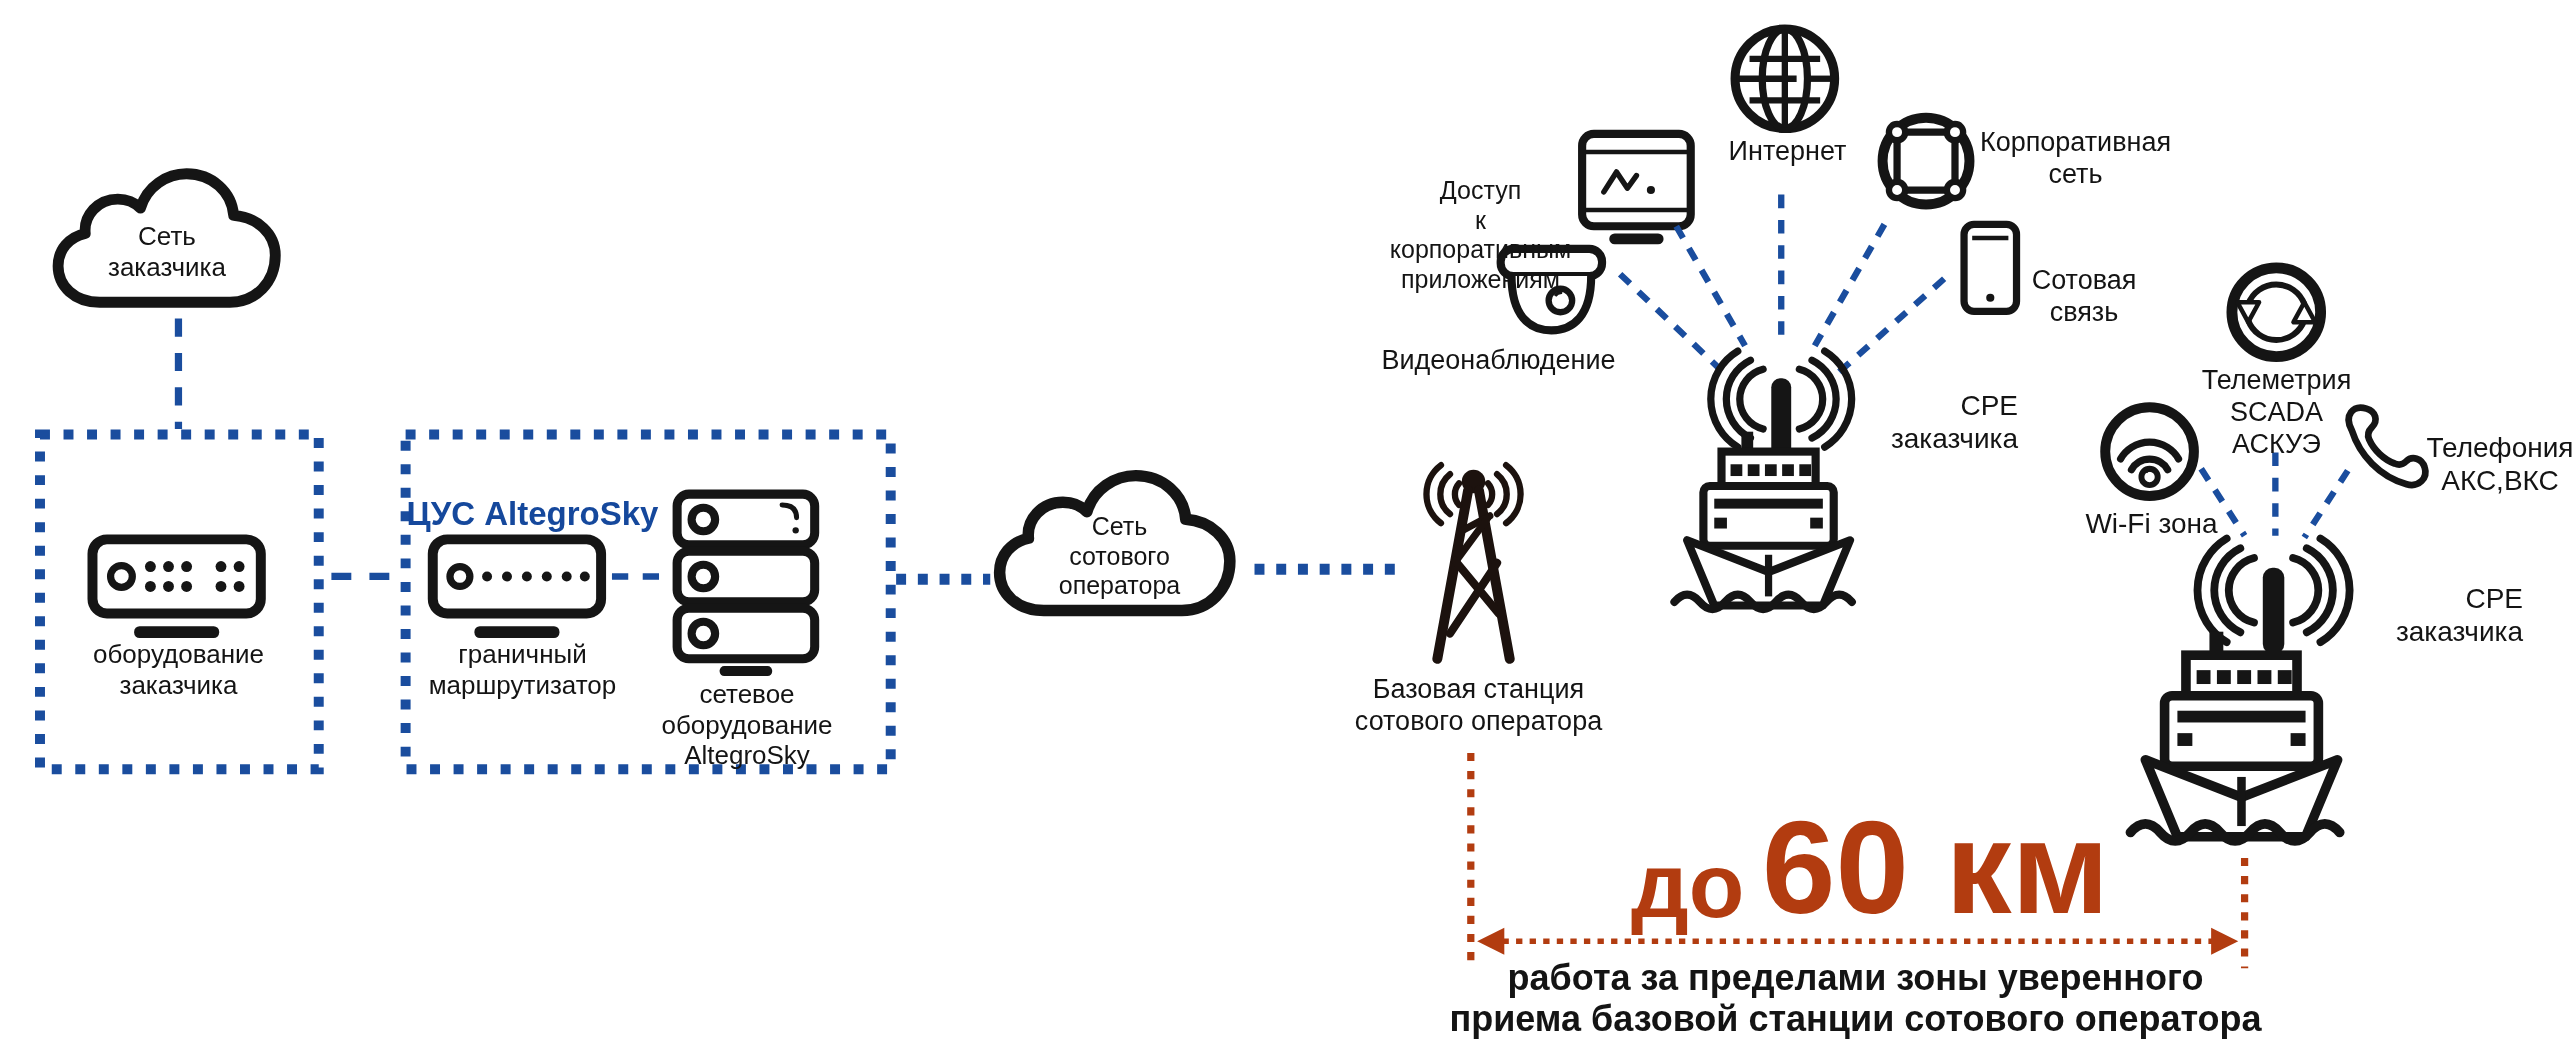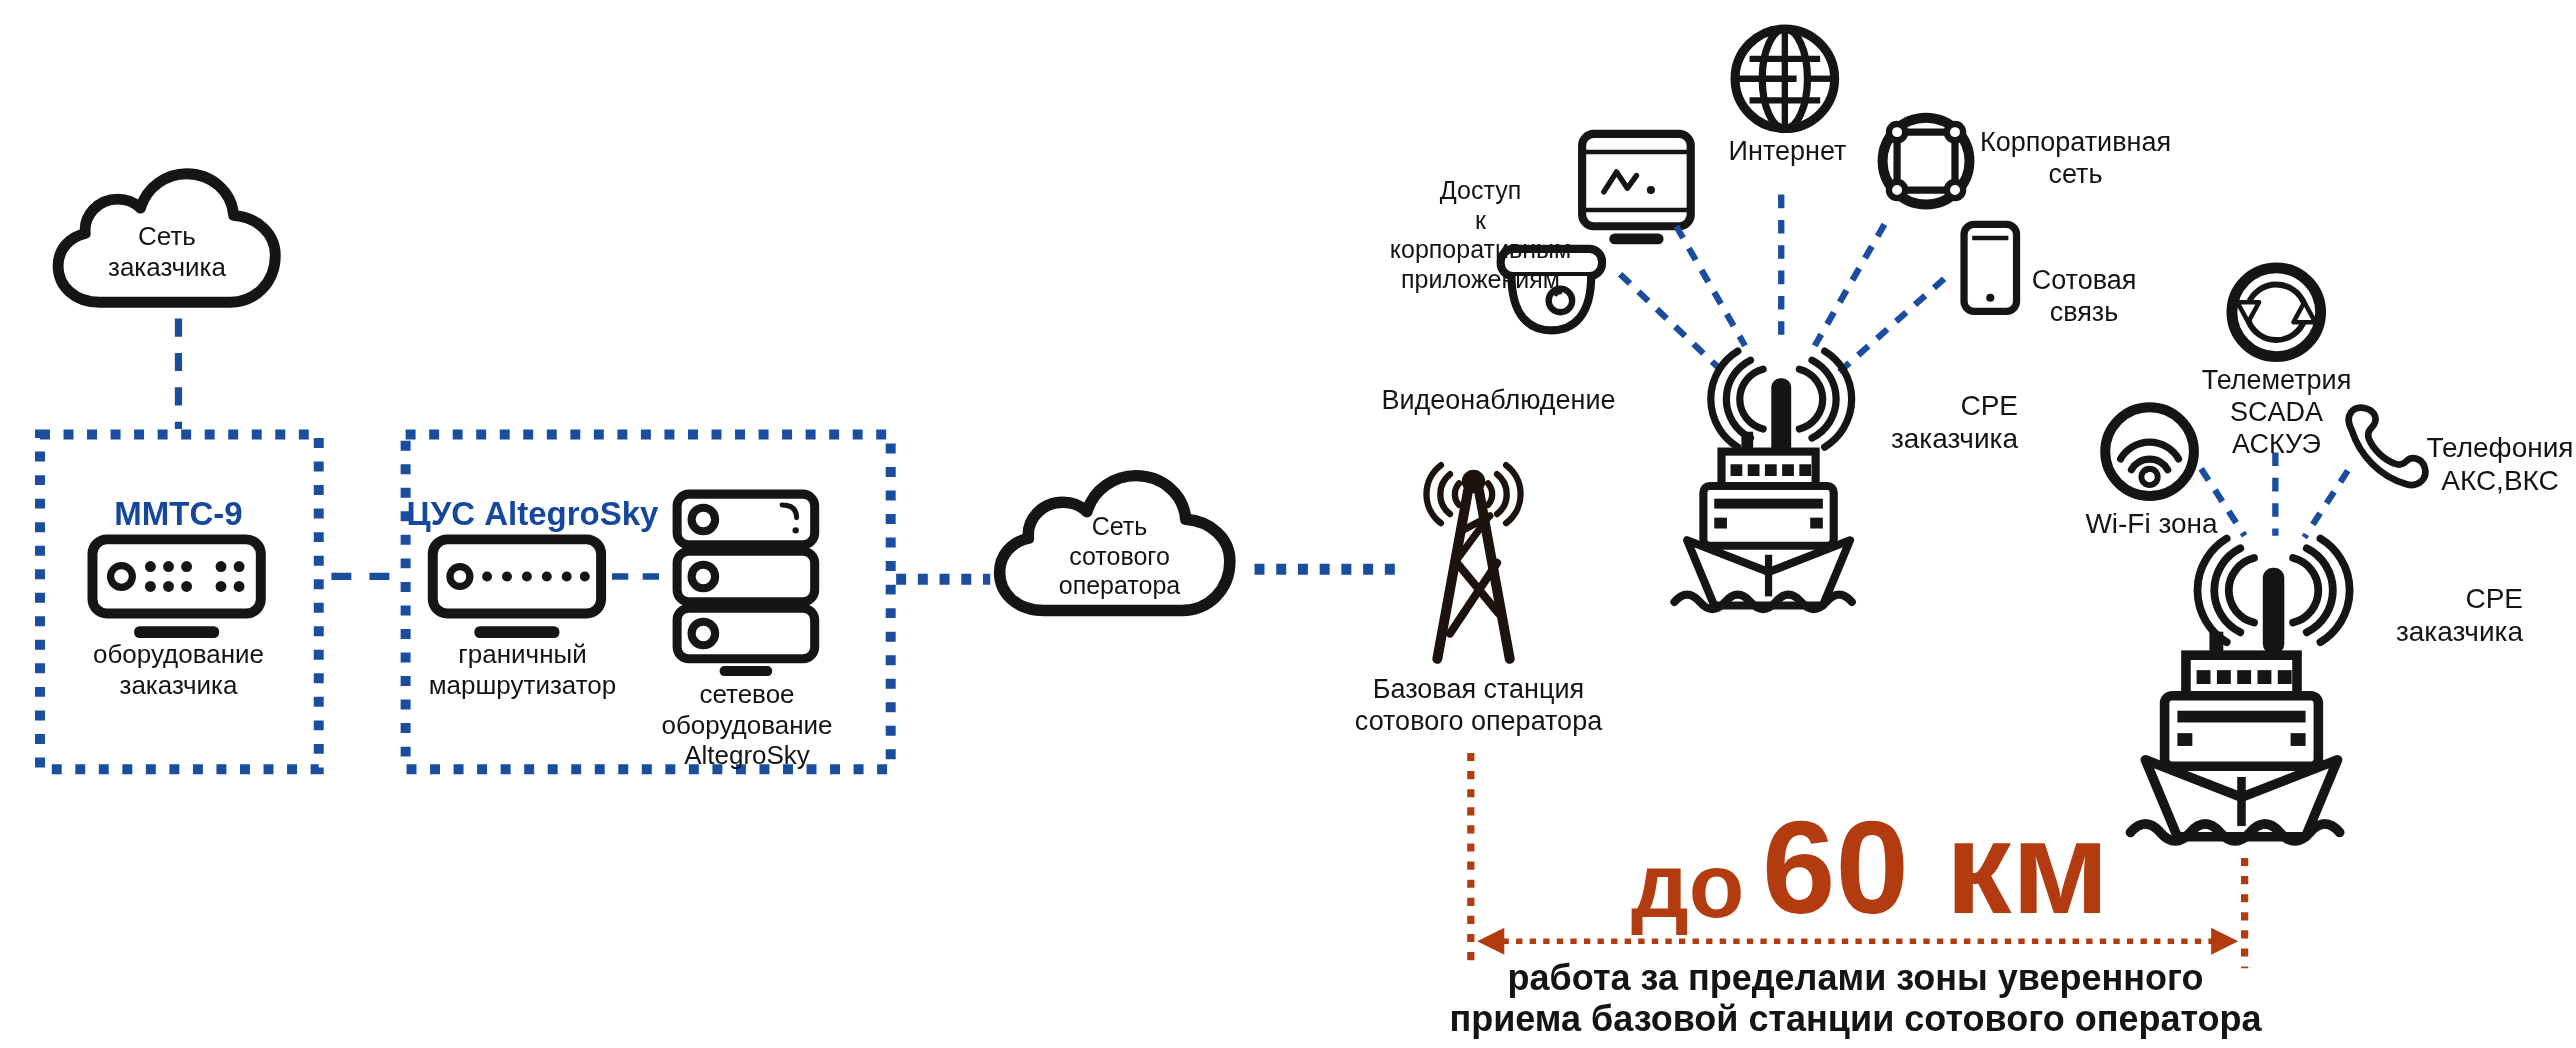--- a/index.html
+++ b/index.html
@@ -260,21 +260,20 @@
     <line x1="2480" y1="948" x2="2480" y2="1070" stroke-width="8" stroke-dasharray="9 11"></line>
     <line x1="1660" y1="1040" x2="2446" y2="1040" stroke-width="6" stroke-dasharray="7 8"></line>
   </g>
   <polygon points="1632,1040 1662,1025 1662,1055" fill="#b23c10"></polygon>
   <polygon points="2473,1040 2443,1025 2443,1055" fill="#b23c10"></polygon>
 </svg>
 
 <div class="txt" style="left:54px;top:221px;width:226px;font-size:26px;">Сеть
 заказчика</div>
 
-<div class="txt blue-title" style="left:36px;top:495px;width:285px;font-size:33px;">ММТС-9</div>
 <div class="txt" style="left:36px;top:639px;width:285px;font-size:26px;">оборудование
 заказчика</div>
 
 <div class="txt blue-title" style="left:383px;top:495px;width:299px;font-size:33px;">ЦУС AltegroSky</div>
 <div class="txt" style="left:405px;top:639px;width:235px;font-size:26px;">граничный
 маршрутизатор</div>
 <div class="txt" style="left:625px;top:679px;width:244px;font-size:26px;">сетевое
 оборудование
 AltegroSky</div>
 
@@ -286,21 +285,21 @@
 сотового оператора</div>
 
 <div class="txt" style="left:1383px;top:140px;width:195px;font-size:25px;margin-top:36px;">Доступ
 к корпоративным
 приложениям</div>
 <div class="txt" style="left:1715px;top:136px;width:145px;font-size:27px;">Интернет</div>
 <div class="txt" style="left:1978px;top:127px;width:195px;font-size:27px;">Корпоративная
 сеть</div>
 <div class="txt" style="left:2023px;top:237px;width:122px;font-size:27px;margin-top:28px;">Сотовая
 связь</div>
-<div class="txt" style="left:1380px;top:345px;width:237px;font-size:27px;margin-top:40px;">Видеонаблюдение</div>
+<div class="txt" style="left:1380px;top:345px;width:237px;font-size:27px;">Видеонаблюдение</div>
 
 <div class="txt left-align" style="left:1828px;top:389px;width:190px;font-size:28px;">CPE
 заказчика</div>
 
 <div class="txt" style="left:2186px;top:365px;width:181px;font-size:27px;">Телеметрия
 SCADA
 АСКУЭ</div>
 <div class="txt" style="left:2071px;top:507px;width:161px;font-size:28px;">Wi-Fi зона</div>
 <div class="txt" style="left:2421px;top:431px;width:158px;font-size:28px;">Телефония
 АКС,ВКС</div>

